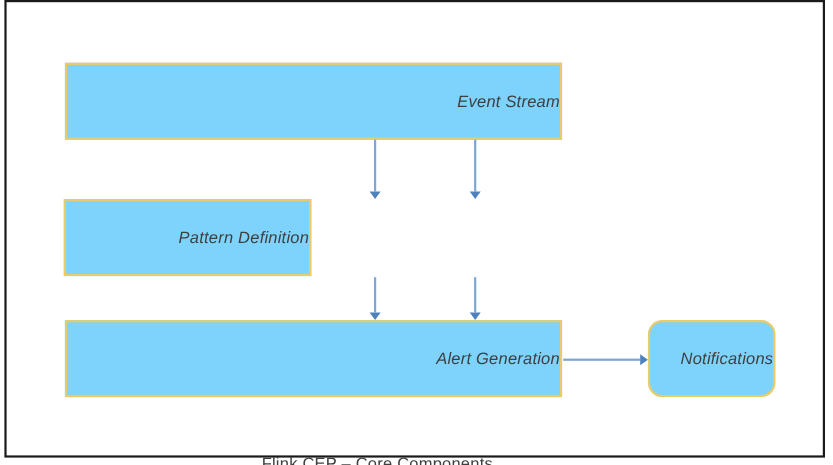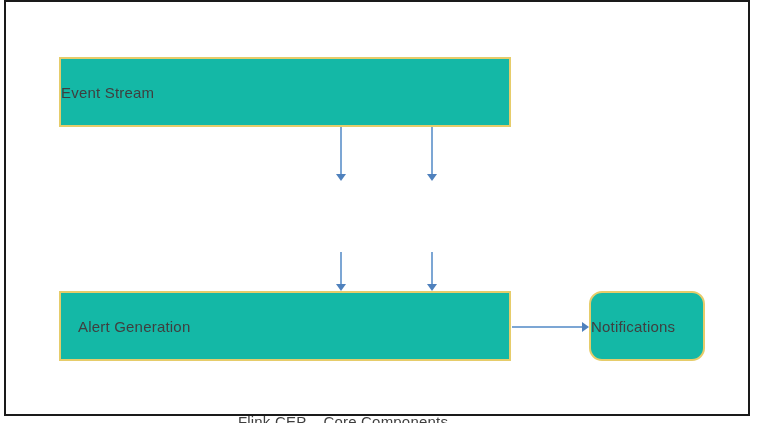--- a/index.html
+++ b/index.html
@@ -20,26 +20,27 @@
   .canvas{position:absolute;left:0;top:0;width:757px;height:423px;}
   .frame{
     position:absolute;left:4px;top:0px;width:746px;height:416px;
     border:2px solid var(--frame-border);
     background:var(--background);
     box-sizing:border-box;
   }
   .node{
     position:absolute;
     border:2px solid var(--box-border);
-    background:#14b8a6;
+    background:#7dd3fc;
     box-sizing:border-box;
-    display:flex;align-items:center;justify-content:flex-start;
+    display:flex;align-items:center;justify-content:flex-end;
     color:var(--text);
     font-size:15px;
     letter-spacing:0.2px;
+    font-style:italic;
   }
   .node span{white-space:nowrap;}
   #box-event-stream       {left:59px; top:57px;  width:452px;height:70px;}
   #box-pattern-definition {left:58px; top:181px; width:225px;height:70px;}
   #box-pattern-detection  {left:287px;top:181px; width:226px;height:70px;}
   #box-alert-generation   {left:59px; top:291px; width:452px;height:70px;padding-left:17px;}
   #box-notifications      {left:589px;top:291px; width:116px;height:70px;border-radius:13px;}
 
   .vline{position:absolute;width:2px;background:var(--arrow-line);}
   .vhead{
@@ -74,20 +75,23 @@
 </style>
 </head>
 <body>
 
 <div class="canvas">
   <div class="frame"></div>
 
   <div class="node" id="box-event-stream">
     <span>Event Stream</span>
   </div>
+  <div class="node" id="box-pattern-definition">
+    <span>Pattern Definition</span>
+  </div>
   <div class="node" id="box-alert-generation">
     <span>Alert Generation</span>
   </div>
   <div class="node" id="box-notifications">
     <span>Notifications</span>
   </div>
 
   <div class="vline" id="arrow-v1-line"></div>
   <div class="vhead" id="arrow-v1-head"></div>
   <div class="vline" id="arrow-v2-line"></div>

